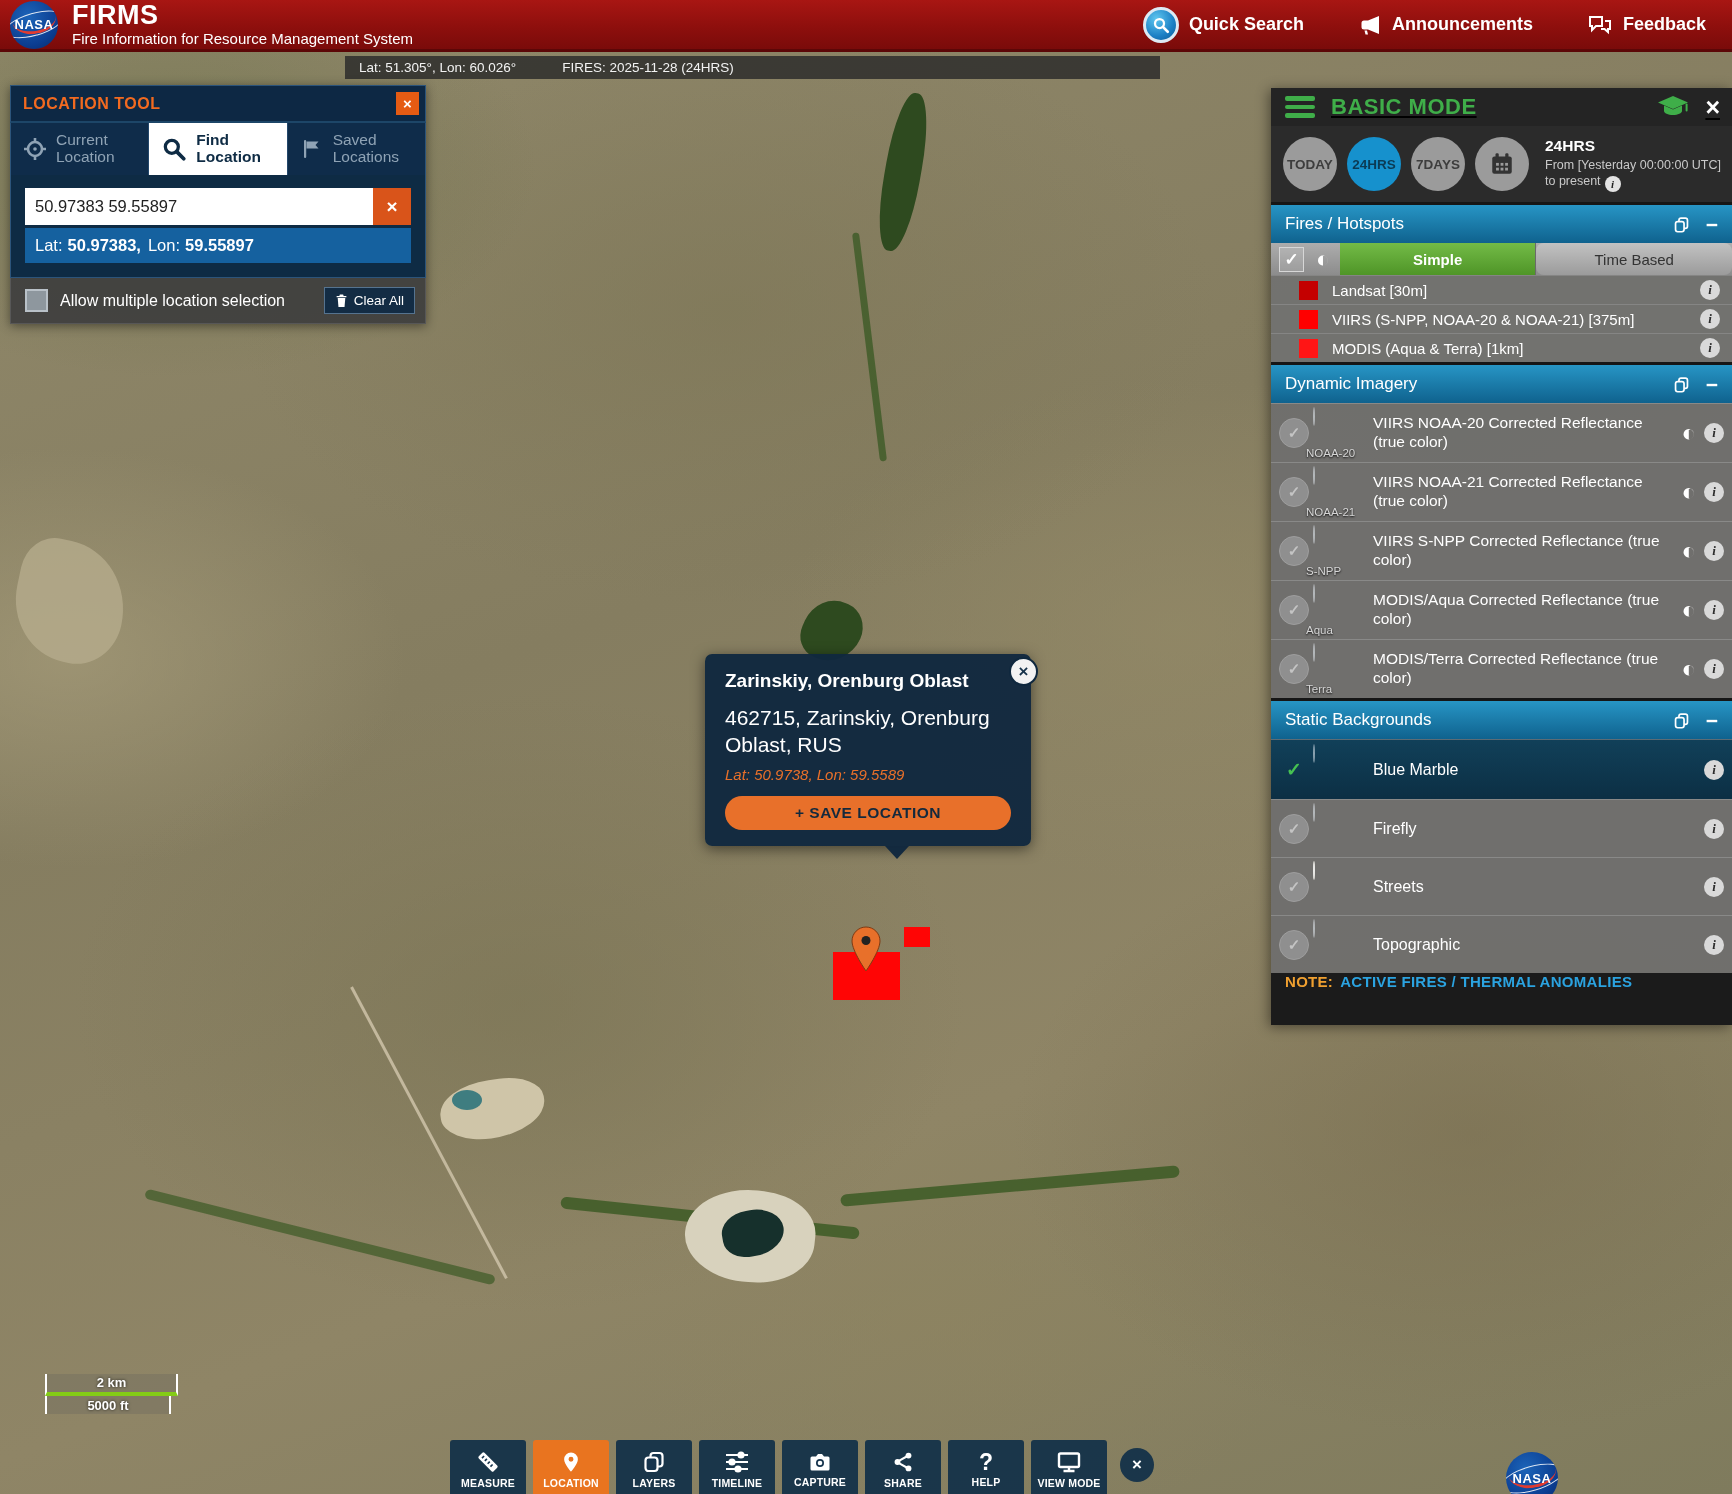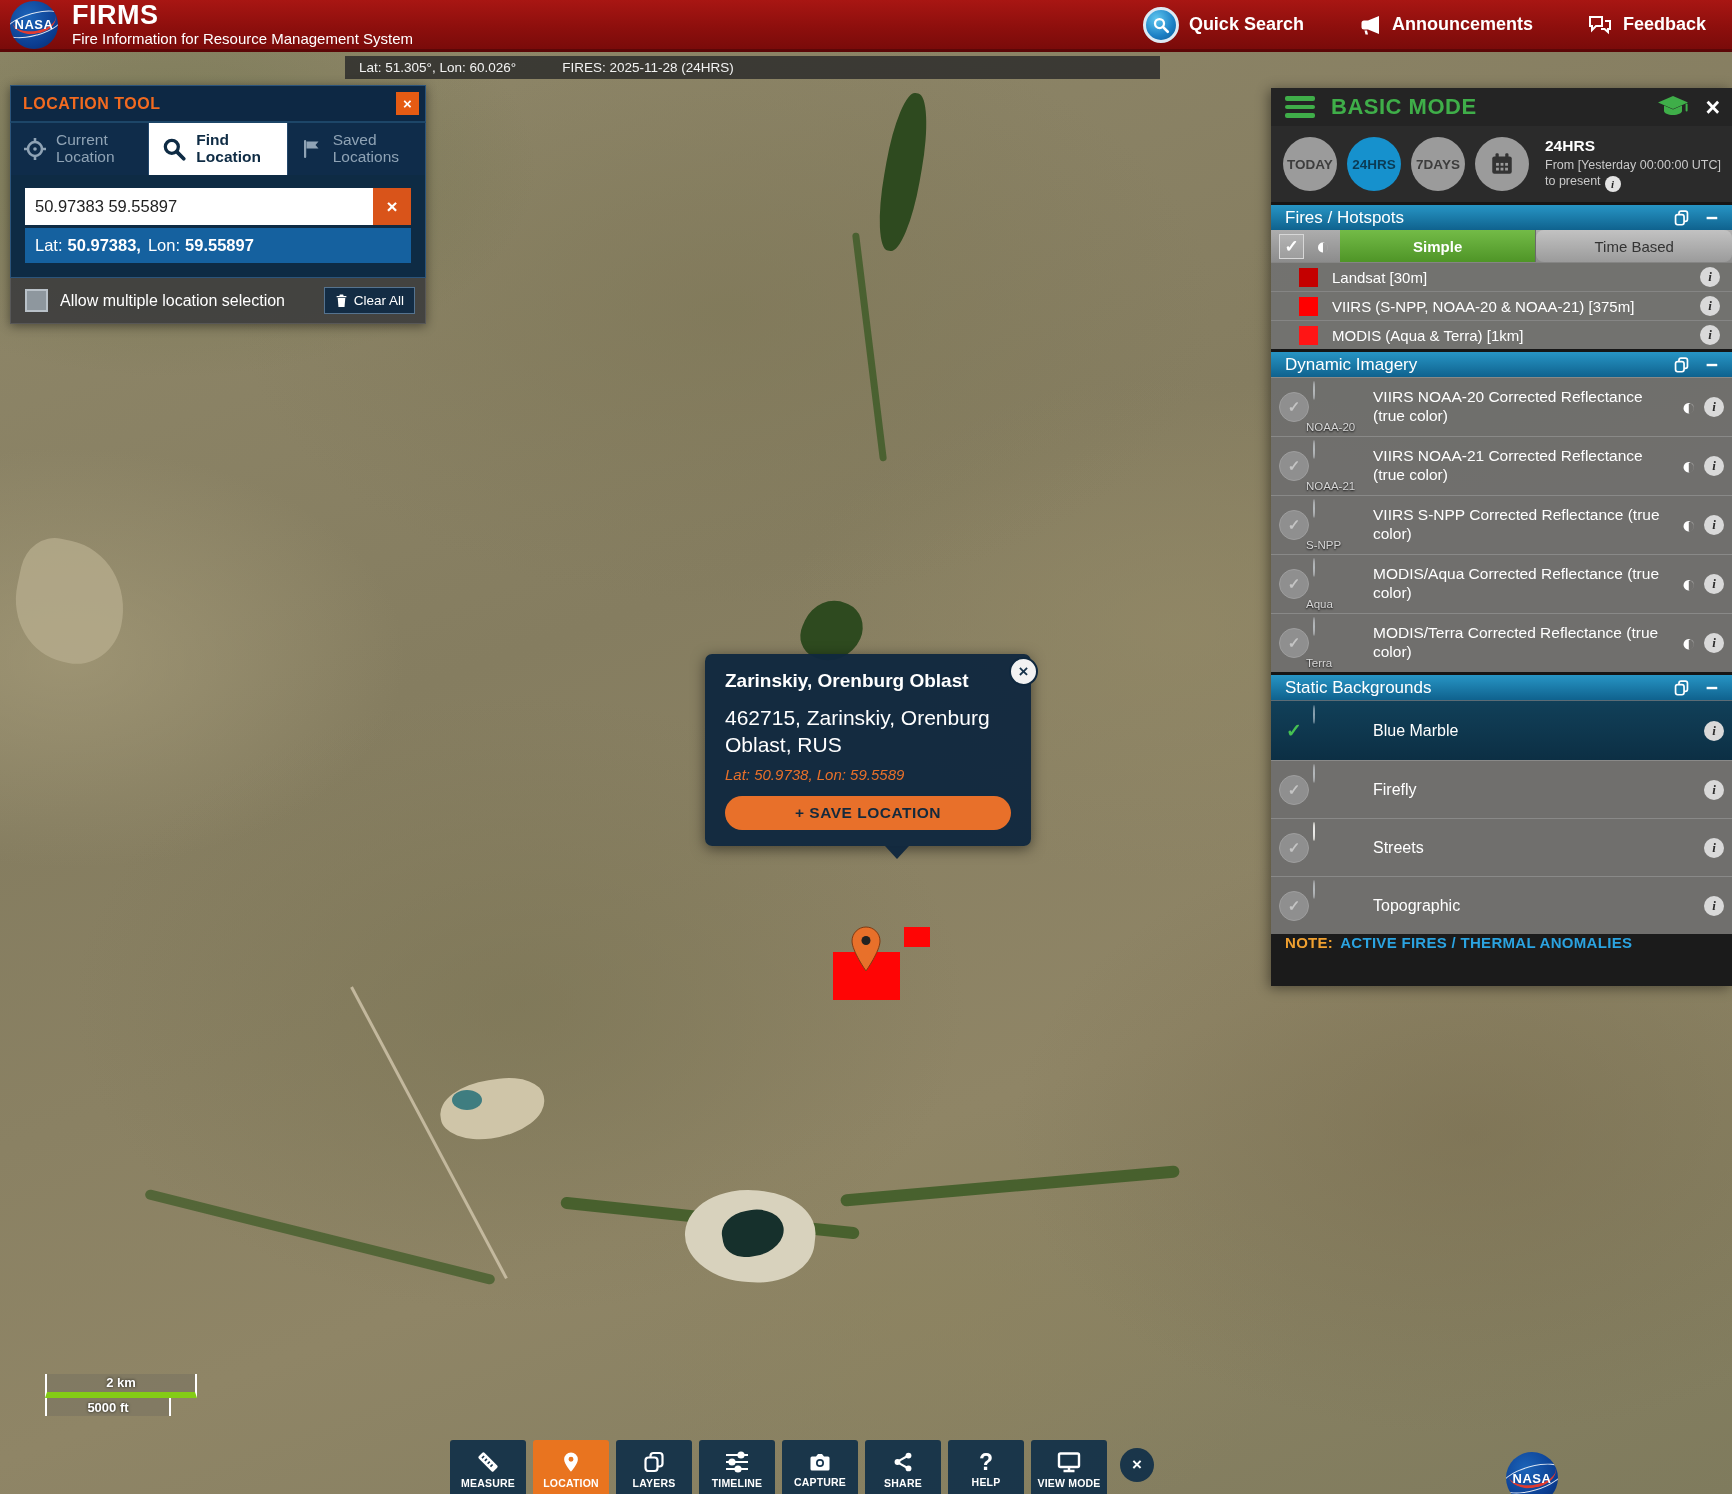--- a/index.html
+++ b/index.html
@@ -47,22 +47,22 @@
   .river { background:#3c5a25; }
 
   
   .coordbar { position:absolute; left:345px; top:56px; width:815px; height:23px; z-index:40;
     background:rgba(42,42,42,.82); color:#f2f2f2; display:flex; align-items:center; gap:46px;
     padding-left:14px; font-size:13.5px; }
 
   
   .scalebar { position:absolute; left:45px; top:1374px; z-index:30; color:#fff; font-size:13px; font-weight:bold;
     text-shadow:0 0 3px rgba(0,0,0,.8); }
-  .scalebar .km { width:152px; text-align:center; border-left:2px solid #fff; border-right:2px solid #fff;
-    border-bottom:6px solid #84cc16; padding:1px 0 2px; background:rgba(90,90,90,.25); }
+  .scalebar .km { width:133px; text-align:center; border-left:2px solid #fff; border-right:2px solid #fff;
+    border-bottom:4px solid #84cc16; padding:1px 0 2px; background:rgba(90,90,90,.25); }
   .scalebar .ft { width:126px; text-align:center; border-left:2px solid #fff; border-right:2px solid #fff;
     padding:2px 0 1px; background:rgba(90,90,90,.25); }
 
   
   .fire-rect { position:absolute; z-index:25; }
   .map-marker { position:absolute; left:851px; top:926px; width:30px; height:46px; z-index:35; cursor:pointer; }
 
   
   .popup { position:absolute; left:705px; top:654px; width:326px; z-index:45;
     background:rgba(16,40,62,.96); border-radius:7px; padding:16px 20px 16px; color:#fff;
@@ -104,37 +104,37 @@
   .lt-multi { background:rgba(62,62,62,.92); height:46px; display:flex; align-items:center; gap:12px;
     padding:0 10px 0 14px; border:1px solid #575757; border-top:none; }
   .lt-check { width:23px; height:23px; background:#8e979e; border:2px solid #b9c1c8; cursor:pointer; }
   .lt-multi-label { color:#fff; font-size:16px; flex:1; }
   .lt-clearall { display:flex; align-items:center; gap:6px; background:#132c44; border:1px solid #55738f;
     color:#fff; font-family:inherit; font-size:13.5px; padding:5px 10px; cursor:pointer; }
 
   
   .panel { position:absolute; left:1271px; top:88px; width:461px; z-index:50;
     box-shadow:-2px 2px 12px rgba(0,0,0,.45); font-size:15px; }
-  .pn-head { height:38px; background:#242424; display:flex; align-items:center; padding:0 12px 0 14px; }
+  .pn-head { height:38px; background:#242424; display:flex; align-items:center; padding:0 12px 0 14px;text-decoration:underline; }
   .burger { width:30px; display:flex; flex-direction:column; gap:4px; cursor:pointer; }
   .burger span { height:4.5px; background:#3fae49; border-radius:2px; }
   .pn-title { color:#3fae49; font-size:22px; font-weight:bold; letter-spacing:.5px; margin-left:16px; flex:1; }
   .pn-cap { cursor:pointer; display:flex; }
   .pn-x { color:#fff; font-size:25px; font-weight:bold; margin-left:16px; cursor:pointer; line-height:1; }
   .pn-time { background:#2b2b2b; height:76px; display:flex; align-items:center; padding:0 8px 0 12px; gap:10px; }
   .tbtn { width:54px; height:54px; border-radius:50%; background:#9b9b9b; border:none; color:#3d3d3d;
     font-family:inherit; font-weight:bold; font-size:13.5px; cursor:pointer; flex:0 0 auto;
     display:flex; align-items:center; justify-content:center; }
   .tbtn.active { background:#1691cd; color:#0b3b55; }
   .t-info { margin-left:6px; color:#c9c9c9; font-size:12.5px; line-height:1.35; }
   .t-info .big { color:#fff; font-weight:bold; font-size:15.5px; }
   .mini-info { display:inline-flex; width:16px; height:16px; border-radius:50%; background:#e3e3e3; color:#222;
     align-items:center; justify-content:center; font:italic bold 11px "Liberation Serif", serif;
     vertical-align:-3px; margin-left:4px; cursor:pointer; }
-  .sec-head { height:28px; background:linear-gradient(180deg,#2795c5,#0f628e); border-top:3px solid #161616;
+  .sec-head { height:41px; background:linear-gradient(180deg,#2795c5,#0f628e); border-top:3px solid #161616;
     display:flex; align-items:center; padding:0 12px 0 14px; color:#fff; cursor:pointer; }
   .sec-title { font-size:17px; flex:1; }
   .copy-ic { display:flex; margin-right:14px; }
   .collapse { font-size:21px; font-weight:bold; line-height:1; cursor:pointer; width:16px; text-align:center; }
   .ctl-row { height:32px; background:linear-gradient(180deg,#adadad,#8c8c8c); display:flex; align-items:center; }
   .ctl-check { width:25px; height:25px; margin-left:8px; border:1.5px solid #d7d7d7; background:rgba(255,255,255,.12);
     color:#fff; font-weight:bold; font-size:17px; display:flex; align-items:center; justify-content:center; cursor:pointer; }
   .ctl-contrast { color:#fff; font-size:23px; margin:0 10px 0 12px; cursor:pointer; line-height:1; }
   .seg { flex:1; display:flex; height:32px; }
   .seg > div { flex:1; display:flex; align-items:center; justify-content:center; font-size:15px; cursor:pointer; }

